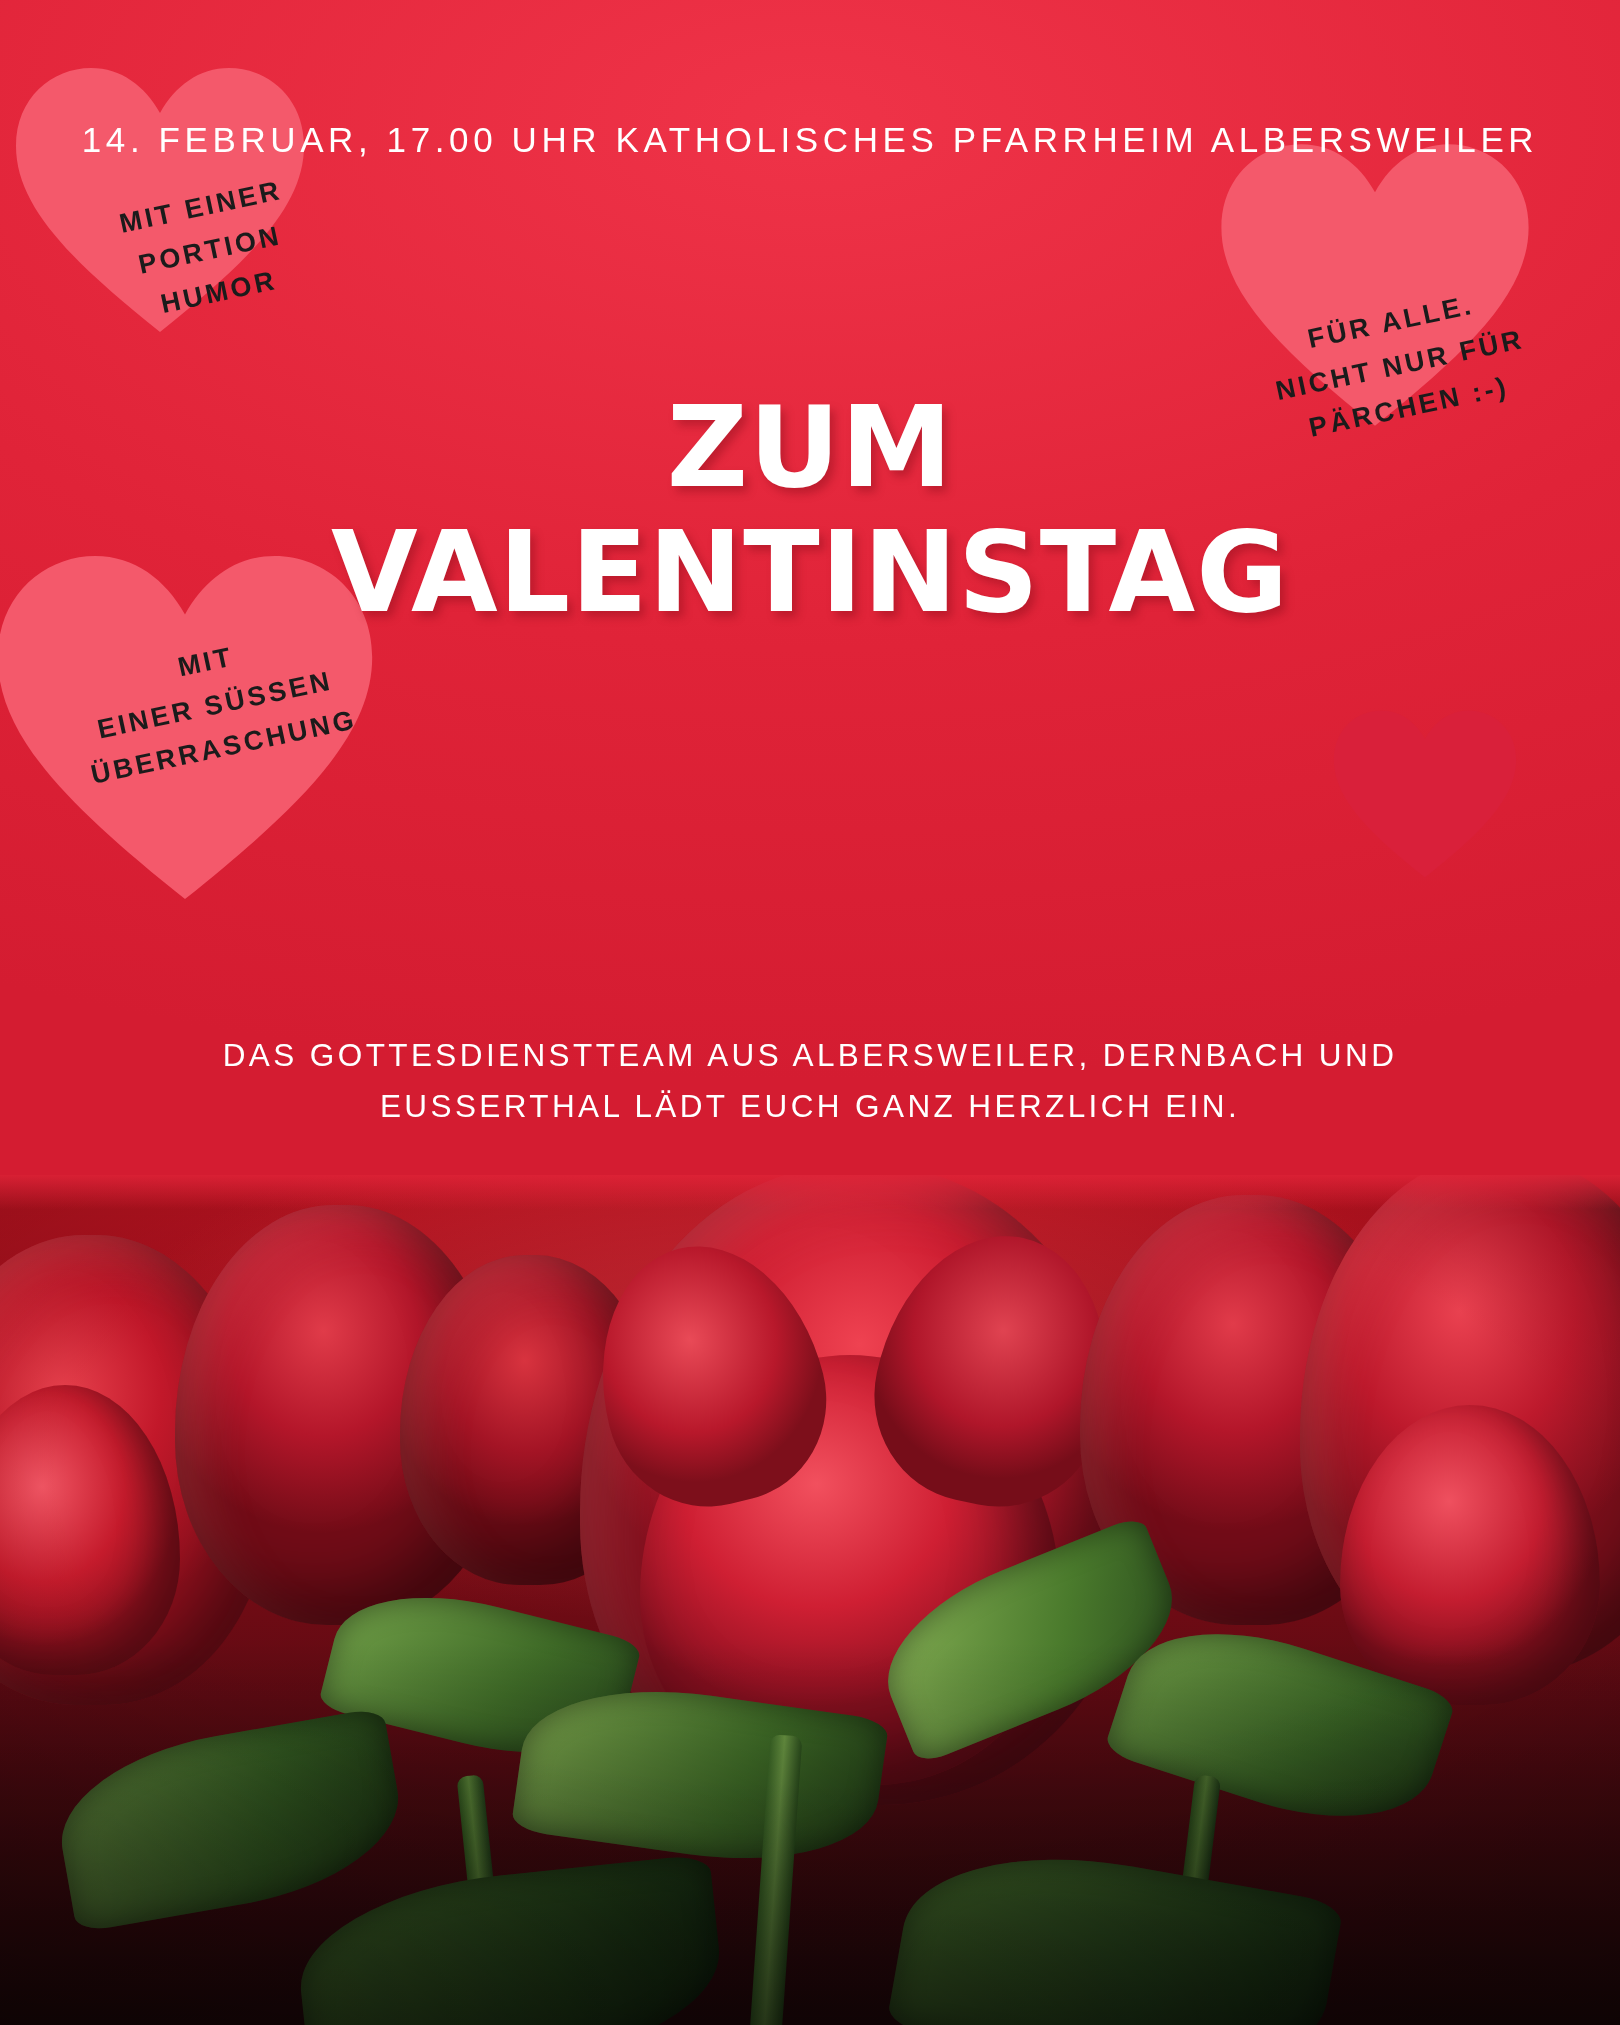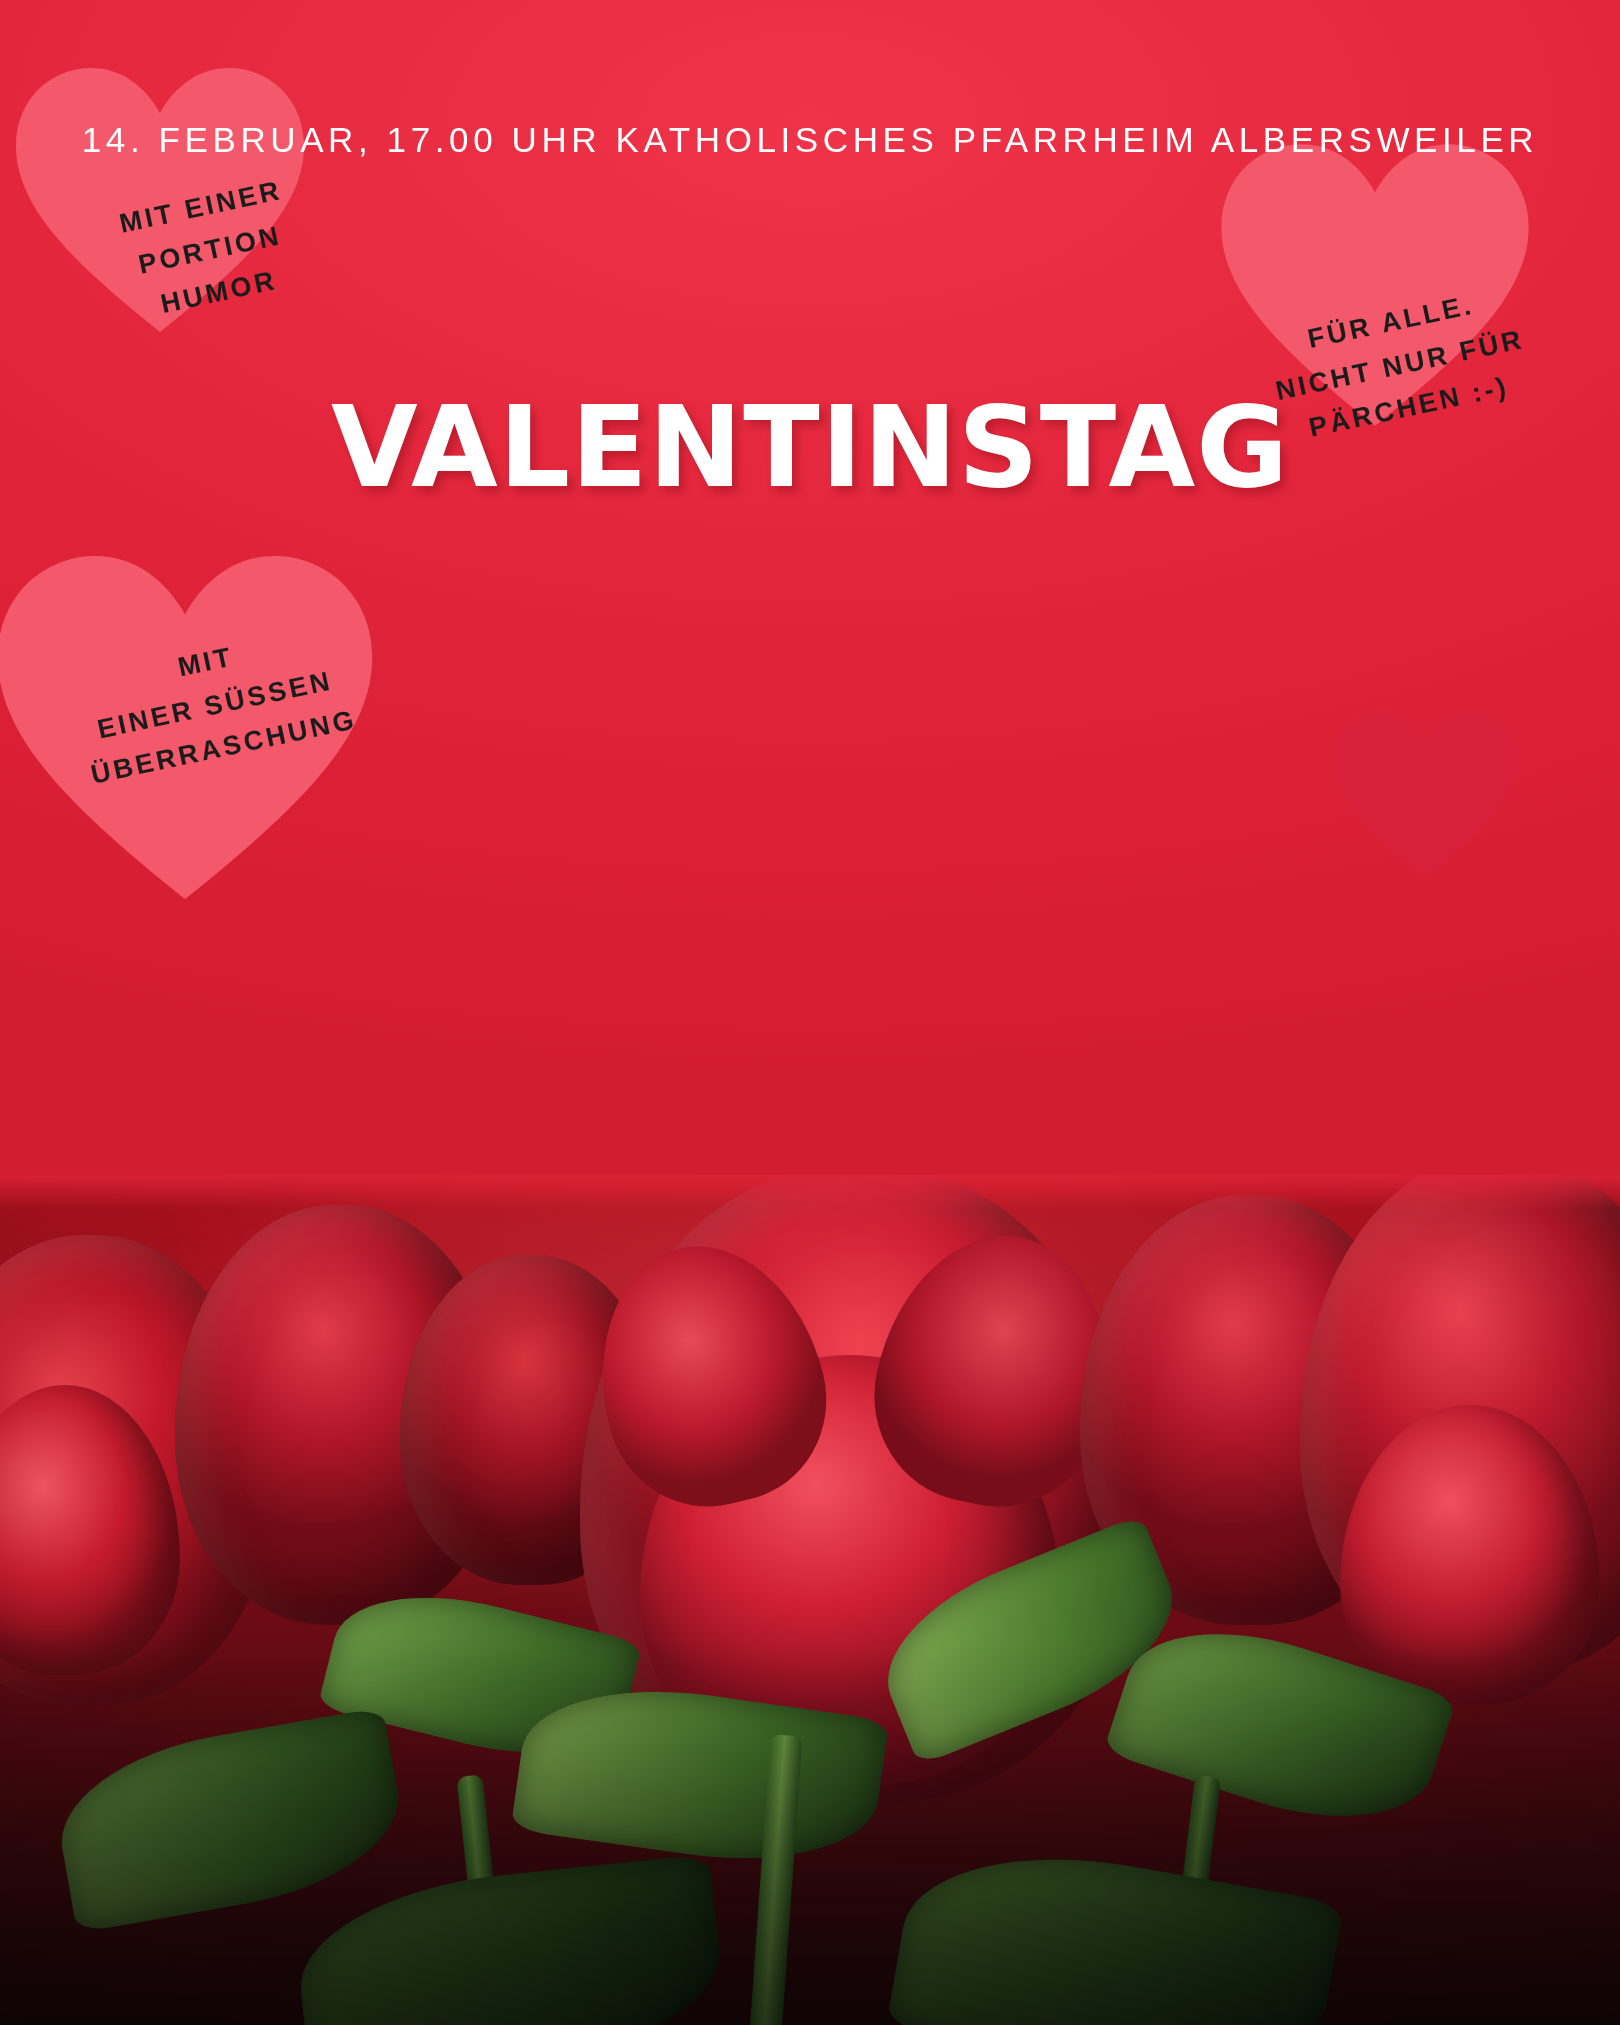--- a/index.html
+++ b/index.html
@@ -180,23 +180,25 @@
 Pärchen :-)</div>
 
   <div class="tag" style="left:55px; top:640px; width:320px; transform: rotate(-12deg);">Mit
 einer süßen
 Überraschung</div>
 
   <div class="event-info">14. Februar, 17.00 Uhr
 Katholisches Pfarrheim Albersweiler</div>
 
   <div class="title">
+    <span class="line">zum</span>
     <span class="line">Valentinstag</span>
   </div>
 
+  <div class="subtitle">Das Gottesdienstteam aus Albersweiler, Dernbach und Eußerthal lädt euch ganz herzlich ein.</div>
 
   <div class="roses">
     <div class="bg"></div>
 
     <div class="rose" style="left:-90px; top:60px; width:360px; height:470px;
                 background: radial-gradient(58% 50% at 42% 34%, #e8414d 0%, #c2182a 48%, #8c0f1c 100%);"></div>
     <div class="petal" style="left:-50px; top:210px; width:230px; height:290px;
                 background: radial-gradient(60% 55% at 40% 35%, #f05563 0%, #c51b2c 60%, #8d101d 100%);
                 box-shadow: inset -18px -22px 40px rgba(0,0,0,0.4);"></div>
 

